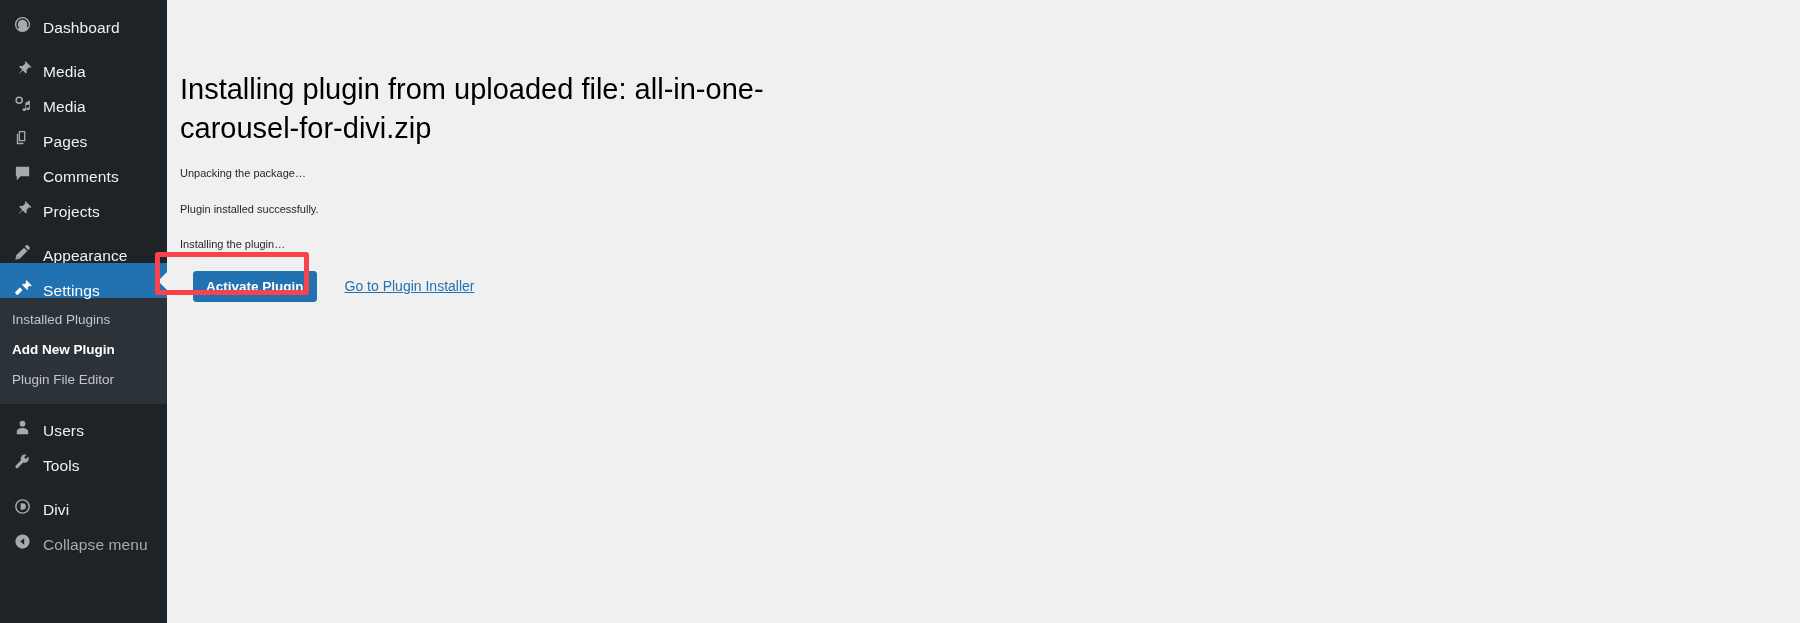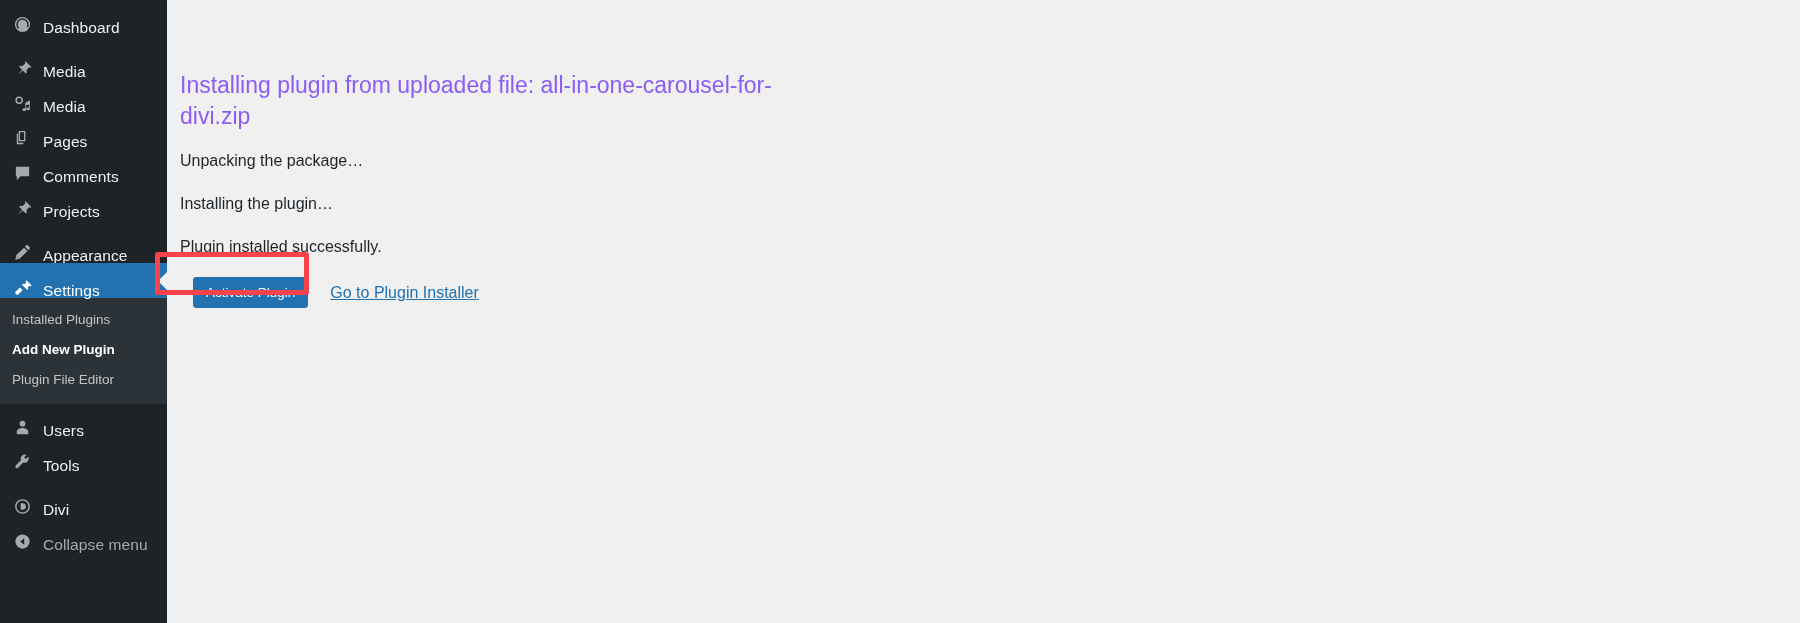--- a/index.html
+++ b/index.html
@@ -115,30 +115,30 @@
   #wpbody-inner {
     padding: 10px 20px 0 13px;
   }
   .wrap {
     margin: 0;
     max-width: 100%;
   }
   h1.install-title {
     margin: 0;
     padding: 60px 0 17px 0;
-    font-size: 23px;
+    font-size: 29px;
     font-weight: 400;
     line-height: 1.35;
-    color: #8b5cf6;
+    color: #000000;
     max-width: 660px;
     word-break: break-word;
   }
   .upgrade-line {
     margin: 0 0 19px 0;
-    font-size: 16px;
+    font-size: 11px;
     line-height: 1.5;
     color: #1d2327;
   }
   .upgrade-line:last-of-type { margin-bottom: 18px; }
 
   .actions-row {
     position: relative;
     display: flex;
     align-items: center;
     gap: 0;
@@ -148,31 +148,31 @@
     display: inline-flex;
     align-items: center;
     justify-content: center;
     height: 31px;
     padding: 0 12px;
     background: #2271b1;
     border: 1px solid #2271b1;
     border-radius: 3px;
     color: #fff;
     font-size: 13.5px;
-    font-weight: 400;
+    font-weight: 700;
     font-family: "Liberation Sans", sans-serif;
     line-height: 1;
     cursor: pointer;
     box-sizing: border-box;
     white-space: nowrap;
   }
   .plain-link {
-    margin-left: 22px;
+    margin-left: 28px;
     color: #2271b1;
-    font-size: 16px;
+    font-size: 14px;
     text-decoration: underline;
     cursor: pointer;
     white-space: nowrap;
   }
 
   
   #annotation-box {
     position: absolute;
     left: 155px;
     top: 252px;
@@ -317,22 +317,22 @@
   </div>
 </div>
 
 <div id="wpbody">
   <div id="wpbody-inner">
     <div class="wrap">
 
       <h1 class="install-title">Installing plugin from uploaded file: all-in-one-carousel-for-divi.zip</h1>
 
       <p class="upgrade-line">Unpacking the package…</p>
+      <p class="upgrade-line">Plugin installed successfully.</p>
       <p class="upgrade-line">Installing the plugin…</p>
-      <p class="upgrade-line">Plugin installed successfully.</p>
 
       <div class="actions-row">
         <button class="button-primary">Activate Plugin</button>
         <a class="plain-link">Go to Plugin Installer</a>
       </div>
 
     </div>
   </div>
 </div>
 

